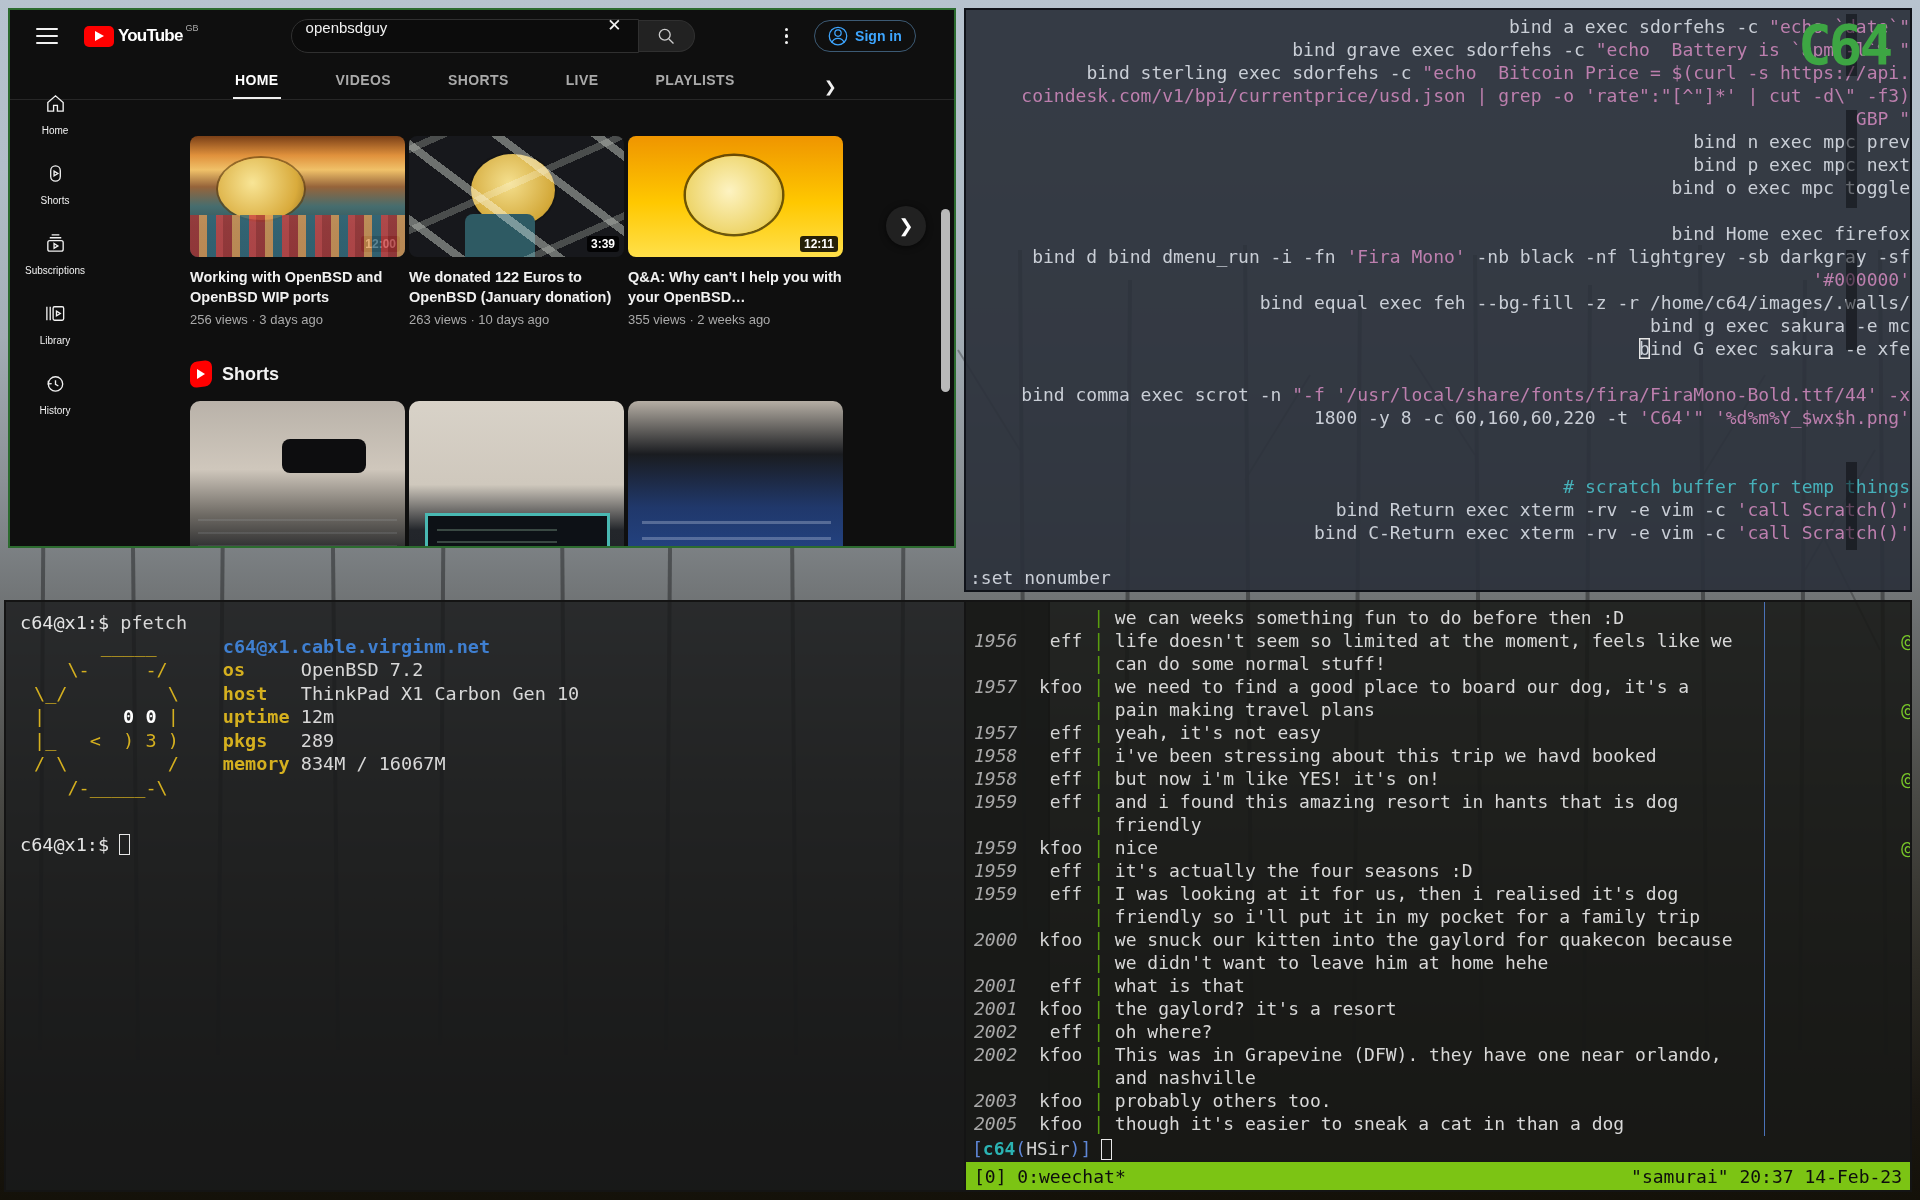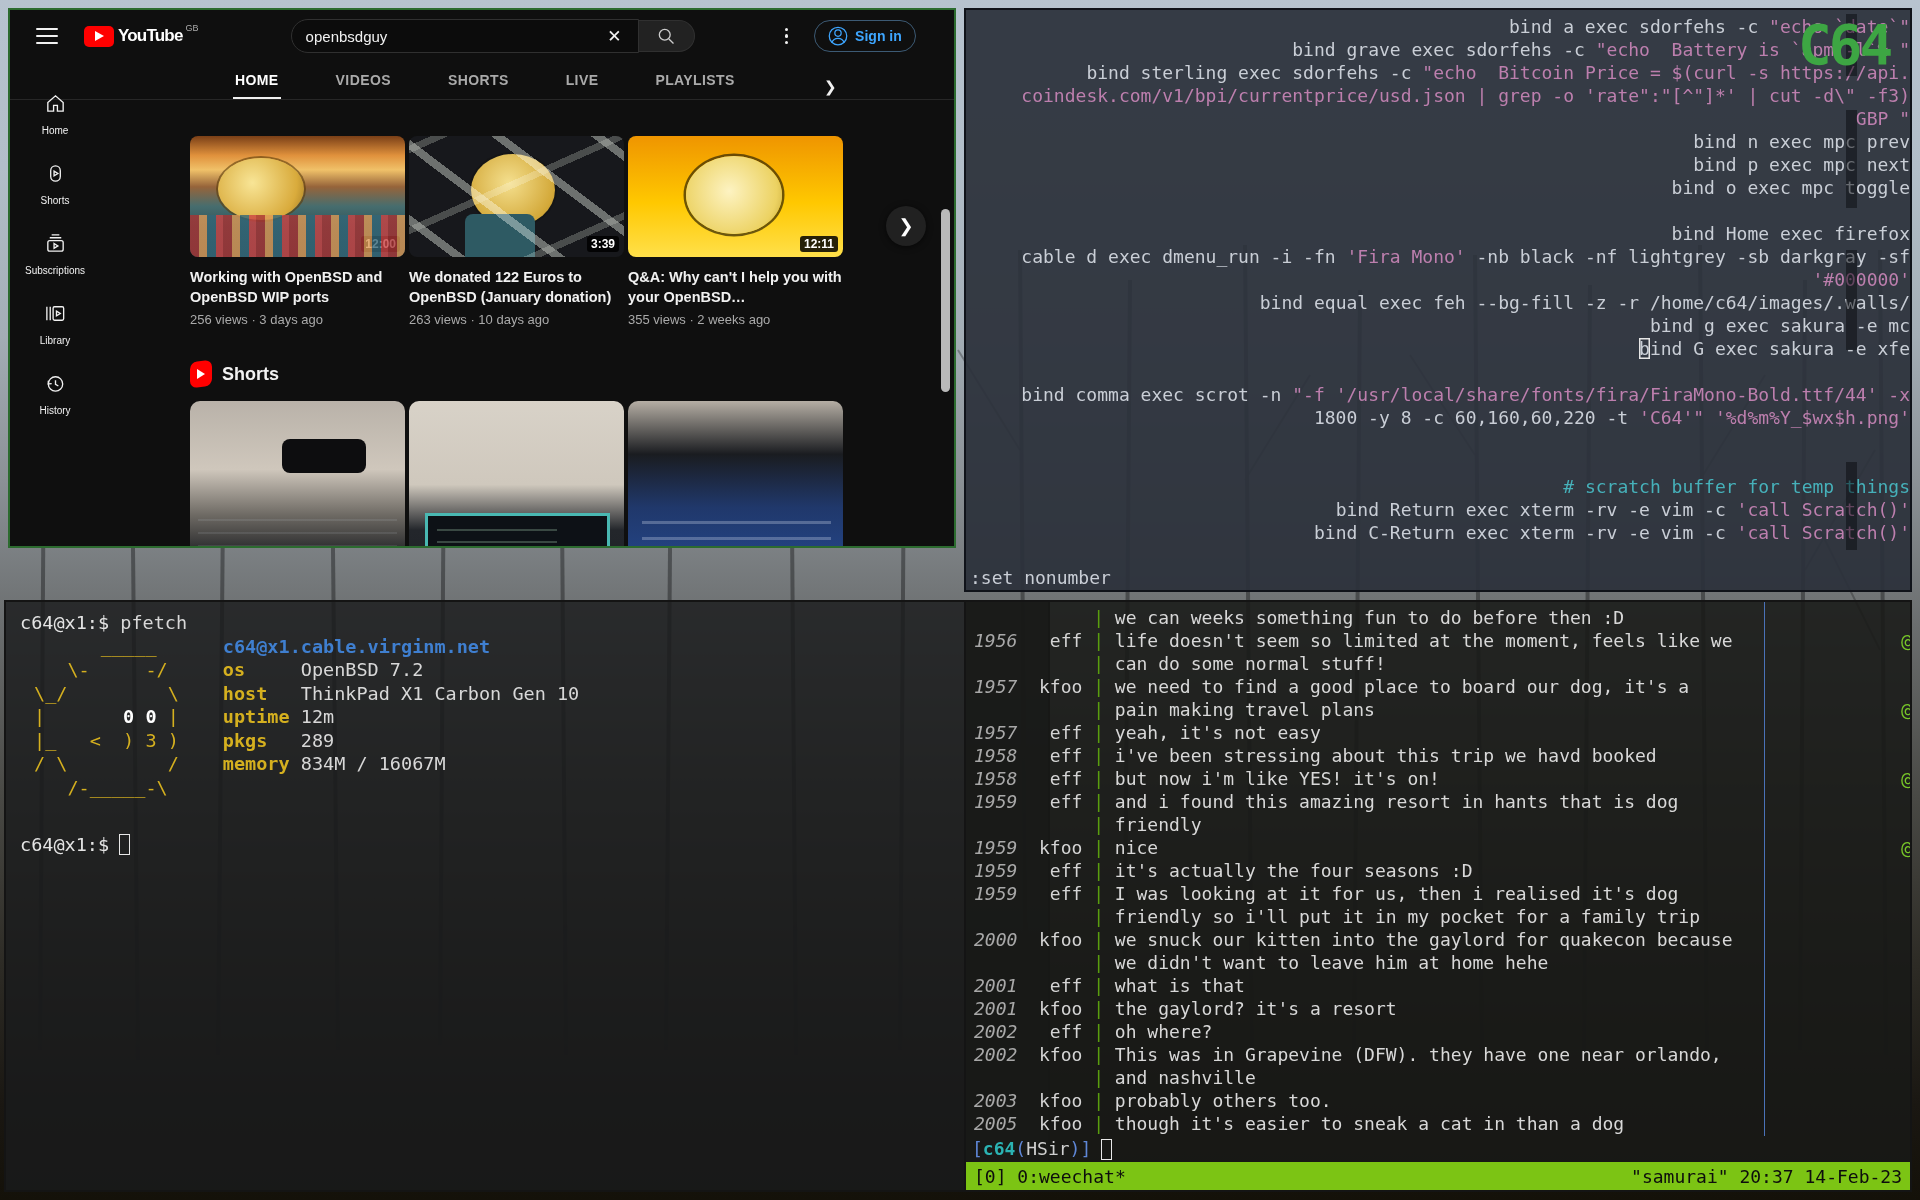--- a/index.html
+++ b/index.html
@@ -18,21 +18,21 @@
   #win-browser { left:8px; top:8px; width:948px; height:540px; border:2px solid #2c6b2f; background:#0f0f0f; color:#f1f1f1; }
   #yt-header { height:52px; display:flex; align-items:center; padding:0 14px; }
   #hamburger { width:22px; height:16px; display:flex; flex-direction:column; justify-content:space-between; margin-left:12px; cursor:pointer; }
   #hamburger div { height:2px; background:#f1f1f1; border-radius:1px; }
   #yt-logo { display:flex; align-items:flex-start; margin-left:26px; }
   #yt-logo-badge { width:30px; height:21px; background:#ff0000; border-radius:5px; position:relative; }
   #yt-logo-badge::after { content:""; position:absolute; left:11px; top:5.5px; border-left:9px solid #fff; border-top:5px solid transparent; border-bottom:5px solid transparent; }
   #yt-logo-text { font-weight:bold; font-size:17px; letter-spacing:-0.8px; margin-left:4px; color:#fff; }
   #yt-logo-gb { font-size:9px; color:#aaa; margin-left:3px; margin-top:-3px; }
   #yt-search { margin-left:92px; display:flex; align-items:center; }
-  #yt-search-box { width:348px; height:32px; background:#0c0c0c; border:1px solid #303030; border-radius:20px 0 0 20px; display:flex; align-items:center; padding:16px 14px; }
+  #yt-search-box { width:348px; height:32px; background:#0c0c0c; border:1px solid #303030; border-radius:20px 0 0 20px; display:flex; align-items:flex-end; padding:16px 14px; }
   #yt-search-box input { flex:1; background:transparent; border:none; outline:none; color:#f1f1f1; font-size:15px; font-family:"Liberation Sans",sans-serif; }
   #yt-clear { color:#f1f1f1; font-size:17px; cursor:pointer; padding:0 2px; }
   #yt-search-btn { width:56px; height:32px; background:#222222; border:1px solid #303030; border-left:none; border-radius:0 20px 20px 0; display:flex; align-items:center; justify-content:center; cursor:pointer; }
   #yt-kebab { margin-left:86px; display:flex; flex-direction:column; gap:3px; cursor:pointer; padding:4px; }
   #yt-kebab div { width:3.5px; height:3.5px; border-radius:50%; background:#f1f1f1; }
   #yt-signin { margin-left:22px; display:flex; align-items:center; gap:7px; border:1px solid #3c5a74; border-radius:17px; padding:5px 13px; color:#3ea6ff; font-size:14px; font-weight:bold; cursor:pointer; }
   
   #yt-tabs { display:flex; gap:57px; padding-left:225px; align-items:flex-end; height:38px; border-bottom:1px solid #272727; }
   .yt-tab { font-size:14px; font-weight:bold; letter-spacing:.4px; color:#aaaaaa; padding-bottom:11px; position:relative; cursor:pointer; white-space:nowrap; }
   .yt-tab.active { color:#ffffff; }
@@ -339,21 +339,21 @@
     <div class="ed-line"><span class="seg-d">bind a exec sdorfehs -c </span><span class="seg-s">"echo `date`"</span></div>
         <div class="ed-line"><span class="seg-d">bind grave exec sdorfehs -c </span><span class="seg-s">"echo  Battery is `apm -l`% "</span></div>
         <div class="ed-line"><span class="seg-d">bind sterling exec sdorfehs -c </span><span class="seg-s">"echo  Bitcoin Price = $(curl -s https://api.</span></div>
         <div class="ed-line"><span class="seg-s">coindesk.com/v1/bpi/currentprice/usd.json | grep -o 'rate":"[^"]*' | cut -d\" -f3)</span></div>
         <div class="ed-line"><span class="seg-s">GBP "</span></div>
         <div class="ed-line"><span class="seg-d">bind n exec mpc prev</span></div>
         <div class="ed-line"><span class="seg-d">bind p exec mpc next</span></div>
         <div class="ed-line"><span class="seg-d">bind o exec mpc toggle</span></div>
         <div class="ed-line"></div>
         <div class="ed-line"><span class="seg-d">bind Home exec firefox</span></div>
-        <div class="ed-line"><span class="seg-d">cable d exec dmenu_run -i -fn </span><span class="seg-s">'Fira Mono'</span><span class="seg-d"> -nb black -nf lightgrey -sb darkgray -sf</span></div>
+        <div class="ed-line"><span class="seg-d">bind d bind dmenu_run -i -fn </span><span class="seg-s">'Fira Mono'</span><span class="seg-d"> -nb black -nf lightgrey -sb darkgray -sf</span></div>
         <div class="ed-line"><span class="seg-s">'#000000'</span></div>
         <div class="ed-line"><span class="seg-d">bind equal exec feh --bg-fill -z -r /home/c64/images/.walls/</span></div>
         <div class="ed-line"><span class="seg-d">bind g exec sakura -e mc</span></div>
         <div class="ed-line"><span class="seg-cur">b</span><span class="seg-d">ind G exec sakura -e xfe</span></div>
         <div class="ed-line"></div>
         <div class="ed-line"><span class="seg-d">bind comma exec scrot -n </span><span class="seg-s">"-f '/usr/local/share/fonts/fira/FiraMono-Bold.ttf/44' -x</span></div>
         <div class="ed-line"><span class="seg-d">1800 -y 8 -c 60,160,60,220 -t </span><span class="seg-s">'C64'"</span><span class="seg-d"> </span><span class="seg-s">'%d%m%Y_$wx$h.png'</span></div>
         <div class="ed-line"></div>
         <div class="ed-line"></div>
         <div class="ed-line"><span class="seg-c"># scratch buffer for temp things</span></div>

